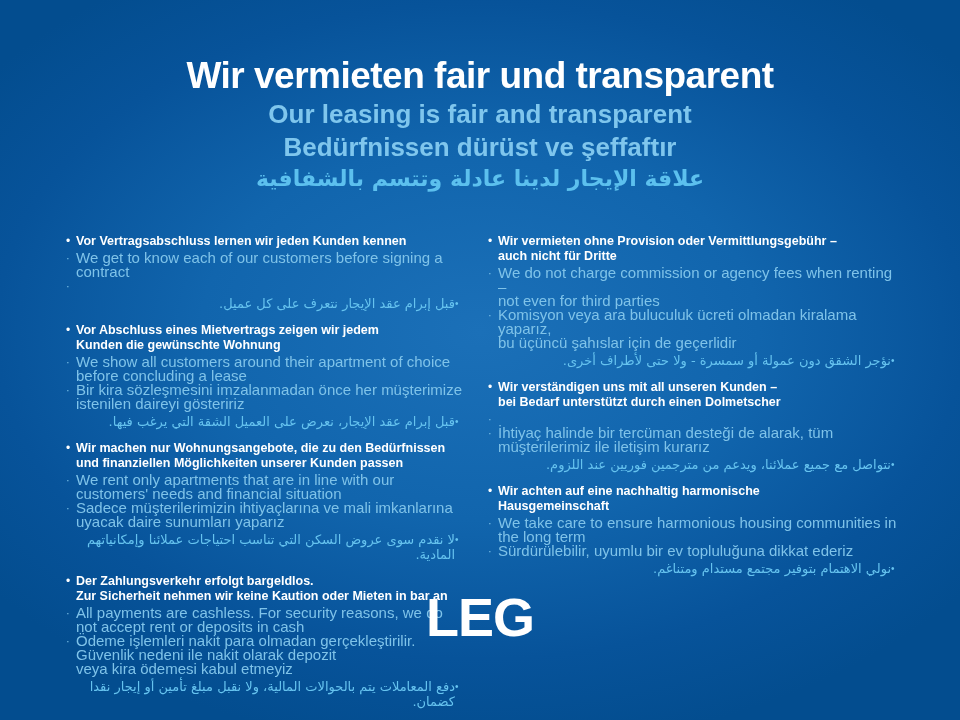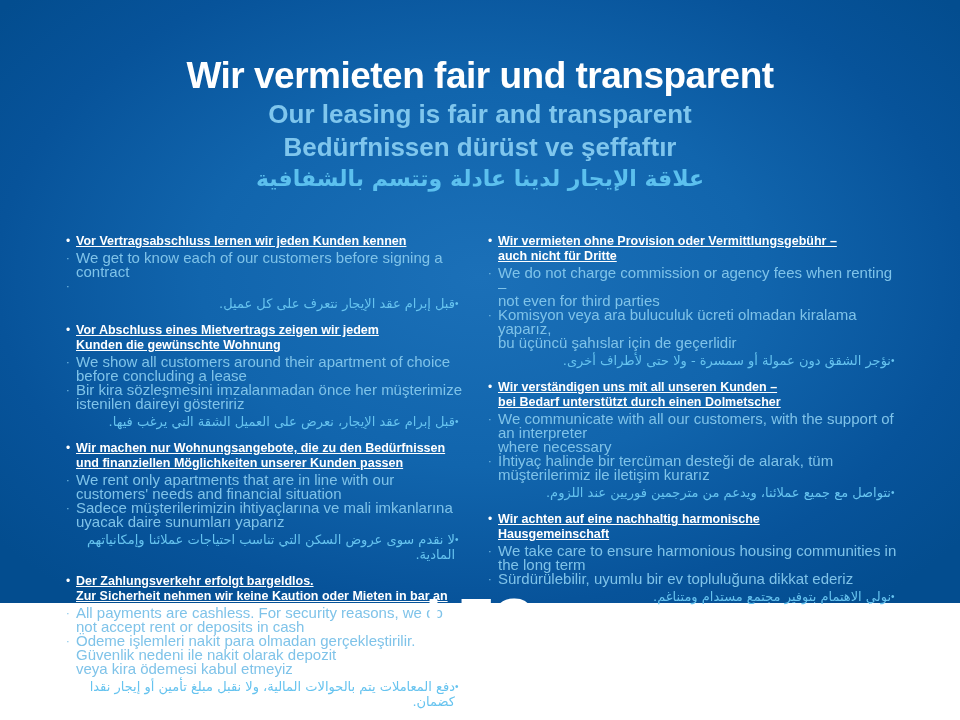--- a/index.html
+++ b/index.html
@@ -3,21 +3,21 @@
 <meta charset="utf-8">
 <style>
   html, body { margin: 0; padding: 0; }
   body {
     width: 960px; height: 720px;
     font-family: "Liberation Sans", sans-serif;
     overflow: hidden;
   }
   .poster {
     position: relative;
-    width: 960px; height: 603px;
+    width: 960px; height: 720px;
     background: radial-gradient(ellipse 620px 420px at 50% 46%, #1b70b8 0%, #1165ad 45%, #07539a 78%, #034d8f 100%);
   }
   
   .header {
     position: absolute; top: 54px; left: 0; width: 960px;
     text-align: center;
   }
   .title-de {
     color: #ffffff; font-size: 37px; font-weight: bold;
     letter-spacing: -0.5px; line-height: 44px;
@@ -40,21 +40,21 @@
   .col-right { left: 488px; width: 414px; }
   .block { margin-bottom: 12px; }
   .line { display: flex; align-items: flex-start; }
   .bullet {
     flex: none; width: 10px; text-align: left;
   }
   .line-de { margin-bottom: 2px; }
   .line-de .bullet { color: #ffffff; font-size: 12px; line-height: 15px; }
   .line-de .txt {
     color: #ffffff; font-weight: bold; font-size: 12.5px;
-    line-height: 15px; white-space: pre-line; text-decoration: underline;
+    line-height: 15px; white-space: pre-line;
   }
   .line-sec .bullet { color: #7fc3e9; font-size: 11px; line-height: 14px; }
   .line-sec .txt {
     color: #7fc3e9; font-size: 15px; line-height: 14px;
     white-space: pre-line;
   }
   .line-ar {
     direction: rtl; margin-top: 3px; padding-left: 4px;
   }
   .line-ar .bullet { color: #66c3ef; font-size: 10px; line-height: 15px; width: 11px; }
@@ -194,22 +194,20 @@
     </div>
 
     <div class="block">
       <div class="line line-de">
           <span class="bullet">•</span>
           <span class="txt">Wir verständigen uns mit all unseren Kunden –
 bei Bedarf unterstützt durch einen Dolmetscher</span>
         </div>
       <div class="line line-sec">
           <span class="bullet">·</span>
-          <span class="txt">We communicate with all our customers, with the support of an interpreter
-where necessary</span>
         </div>
       <div class="line line-sec">
           <span class="bullet">·</span>
           <span class="txt">İhtiyaç halinde bir tercüman desteği de alarak, tüm müşterilerimiz ile iletişim kurarız</span>
         </div>
       <div class="line line-ar">
           <span class="bullet">•</span>
           <span class="txt">نتواصل مع جميع عملائنا، ويدعم من مترجمين فوريين عند اللزوم.</span>
         </div>
     </div>

